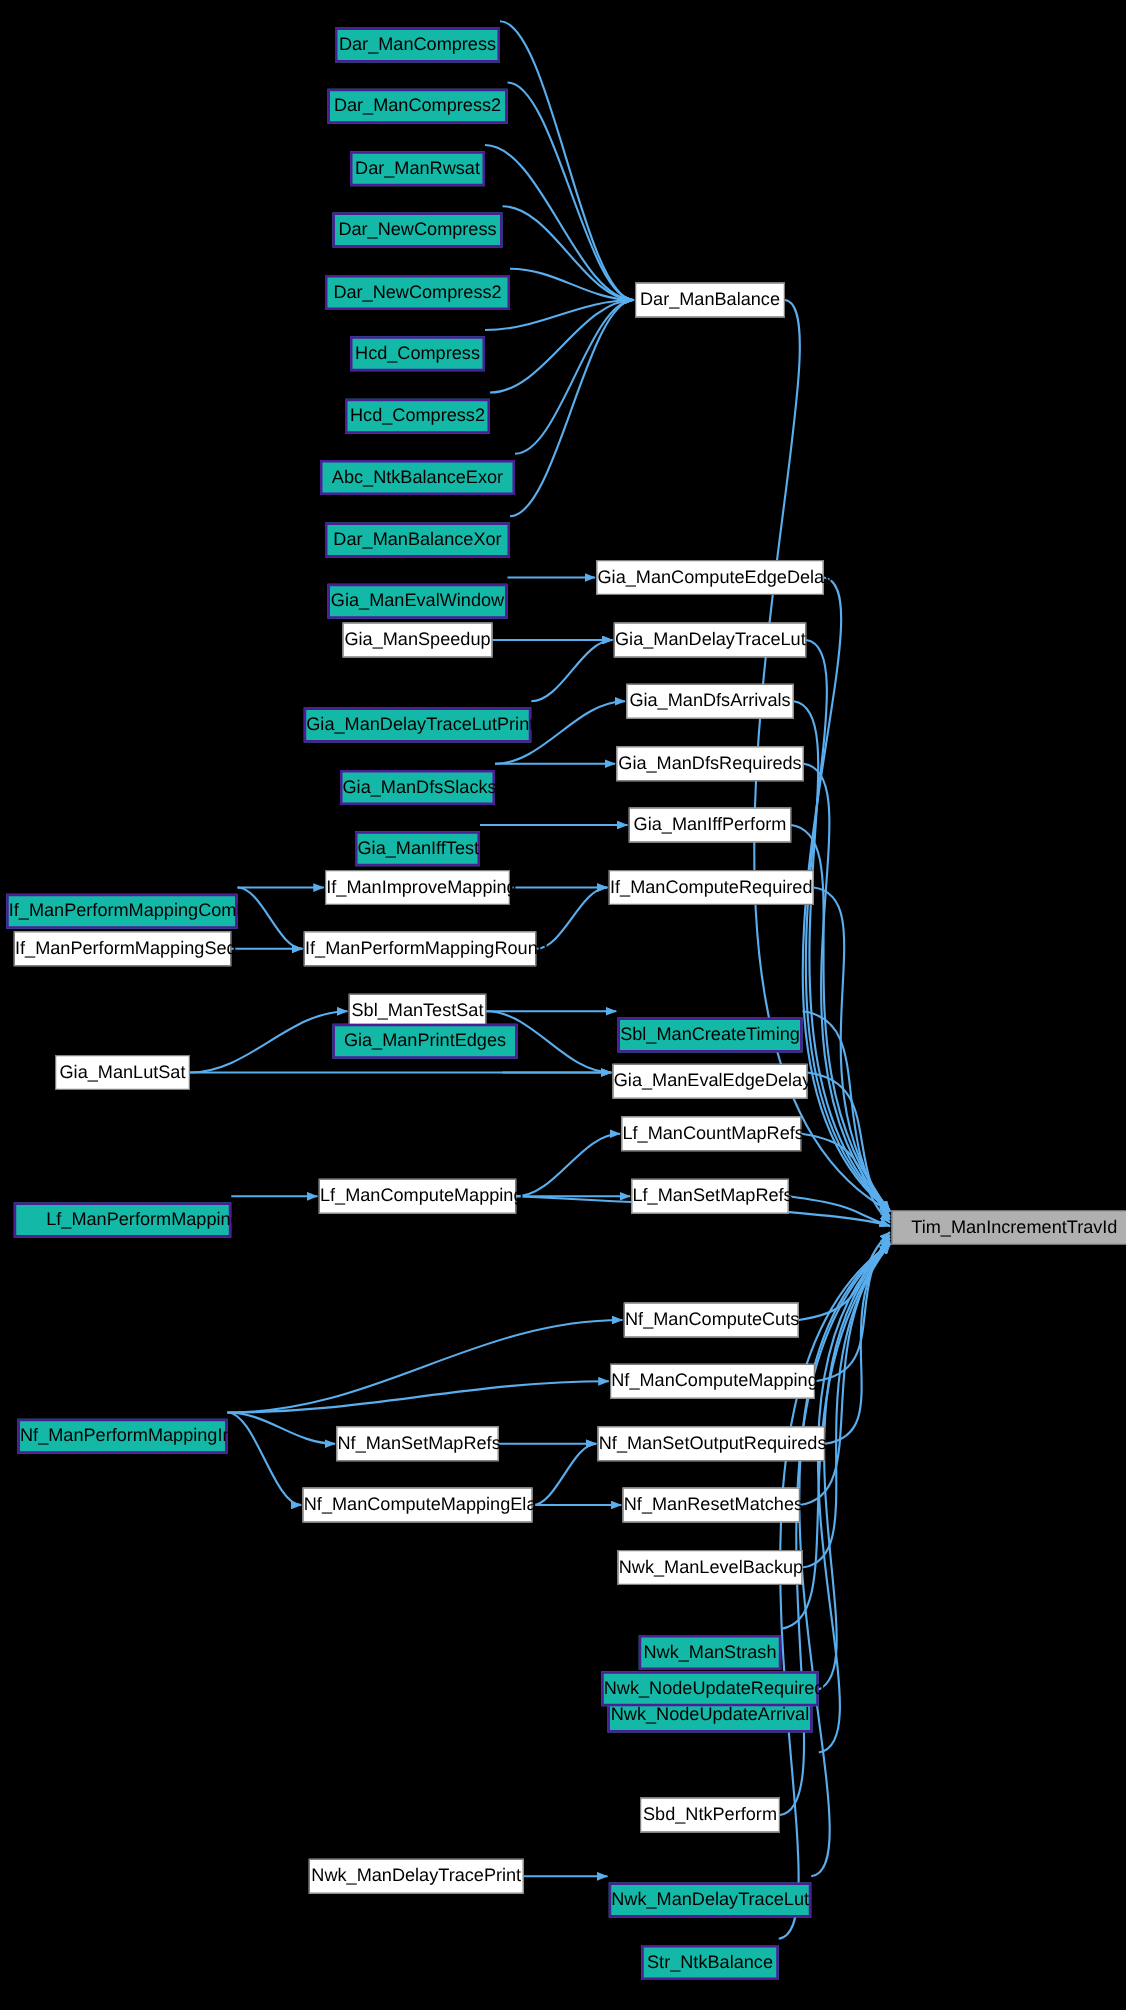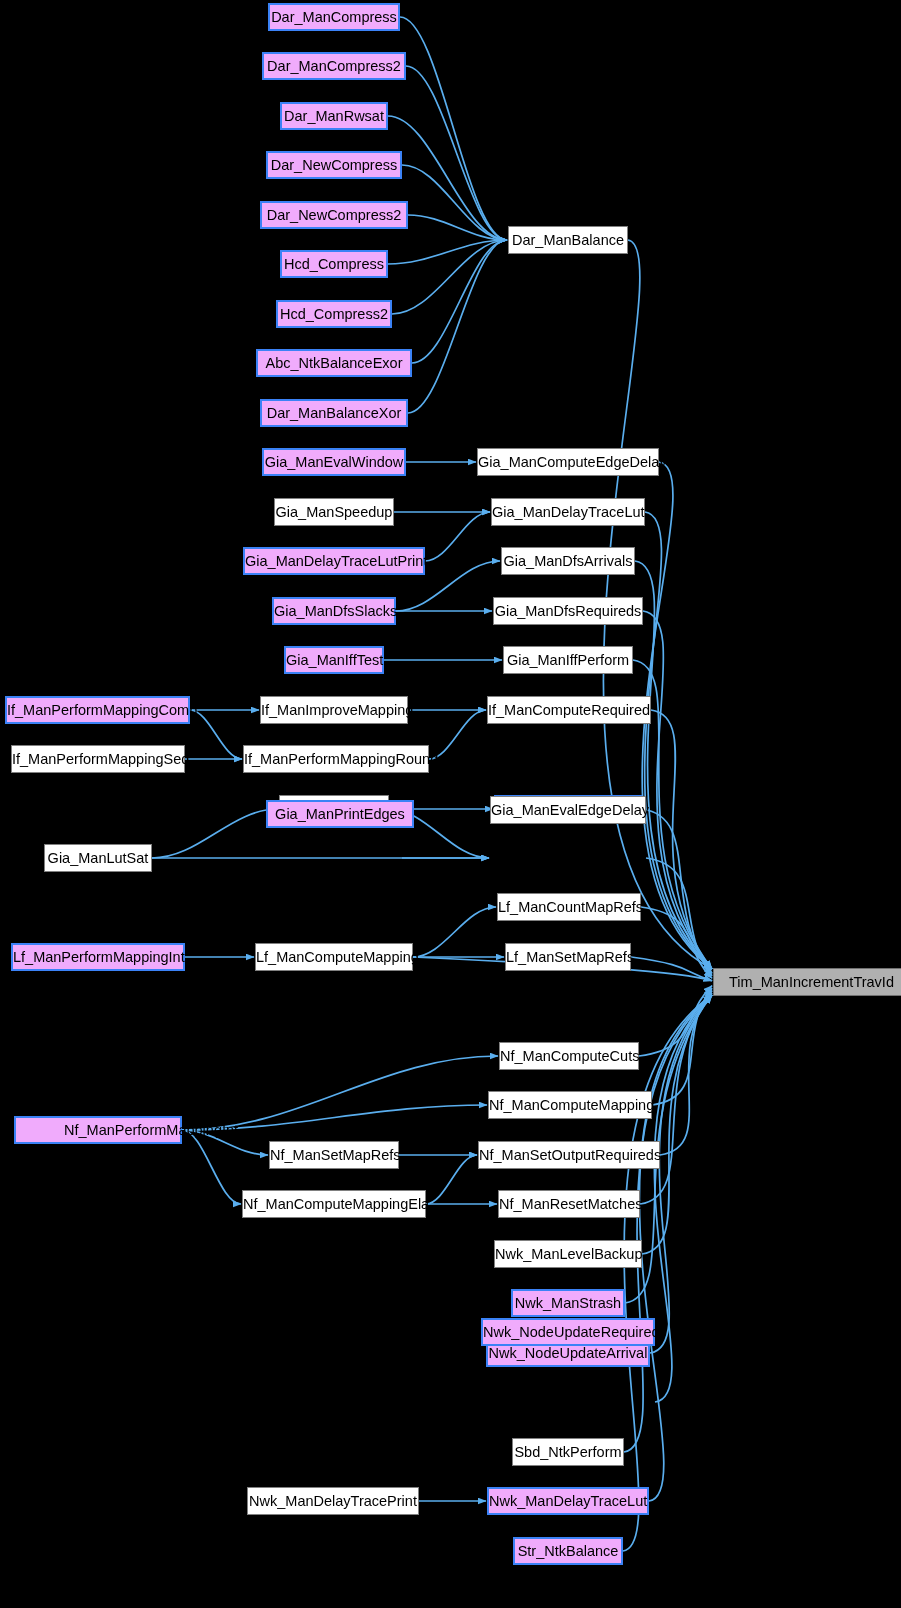--- a/index.html
+++ b/index.html
@@ -2,21 +2,21 @@
 <html><head>
 <meta charset="utf-8">
 <style>
   html,body{margin:0;padding:0;background:#000;}
   #canvas{position:relative;width:901px;height:1608px;background:#000;overflow:hidden;
           font-family:"Liberation Sans", sans-serif;}
   #edges{position:absolute;left:0;top:0;width:901px;height:1608px;}
   .node{position:absolute;box-sizing:border-box;height:28px;line-height:26px;
         text-align:center;font-size:14.5px;color:#000;white-space:nowrap;
         border:1px solid #808080;background:#ffffff;}
-  .node.red{border:2px solid #3b82f6;background:#f0abfc;line-height:24px;}
+  .node.red{border:2px solid #4c1d95;background:#14b8a6;line-height:24px;margin-top:19px;}
   .node.gray{background:#b0b0b0;border:1px solid #707070;}
   .node span{display:block;pointer-events:none;}
 </style>
 </head>
 <body>
 
 <div id="canvas">
   <svg id="edges" xmlns="http://www.w3.org/2000/svg">
     <defs>
       <marker id="ah" markerWidth="9" markerHeight="7" refX="8.4" refY="3.5" orient="auto" markerUnits="userSpaceOnUse">
@@ -142,27 +142,27 @@
       </div>
       <div class="node" style="left: 279px; top: 795px; width: 110px;">
         <span>Sbl_ManTestSat</span>
       </div>
       <div class="node" style="left: 44px; top: 844px; width: 108px;">
         <span>Gia_ManLutSat</span>
       </div>
       <div class="node red" style="left: 266px; top: 800px; width: 148px;">
         <span>Gia_ManPrintEdges</span>
       </div>
-      <div class="node red" style="left: 11px; top: 943px; width: 174px;">
+      <div class="node red" style="left: 11px; top: 943px; width: 174px; padding-left: 24px;">
         <span>Lf_ManPerformMappingInt</span>
       </div>
       <div class="node" style="left: 255px; top: 943px; width: 158px;">
         <span>Lf_ManComputeMapping</span>
       </div>
-      <div class="node red" style="left: 14px; top: 1116px; width: 168px; padding-left: 48px;">
+      <div class="node red" style="left: 14px; top: 1116px; width: 168px;">
         <span>Nf_ManPerformMappingInt</span>
       </div>
       <div class="node" style="left: 269px; top: 1141px; width: 130px;">
         <span>Nf_ManSetMapRefs</span>
       </div>
       <div class="node" style="left: 242px; top: 1190px; width: 184px;">
         <span>Nf_ManComputeMappingEla</span>
       </div>
       <div class="node" style="left: 247px; top: 1487px; width: 172px;">
         <span>Nwk_ManDelayTracePrint</span>
@@ -184,21 +184,21 @@
       </div>
       <div class="node" style="left: 503px; top: 646px; width: 130px;">
         <span>Gia_ManIffPerform</span>
       </div>
       <div class="node" style="left: 487px; top: 696px; width: 164px;">
         <span>If_ManComputeRequired</span>
       </div>
       <div class="node red" style="left: 494px; top: 795px; width: 148px;">
         <span>Sbl_ManCreateTiming</span>
       </div>
-      <div class="node" style="left: 490px; top: 796px; width: 156px;">
+      <div class="node" style="left: 490px; top: 851px; width: 156px;">
         <span>Gia_ManEvalEdgeDelay</span>
       </div>
       <div class="node" style="left: 497px; top: 893px; width: 144px;">
         <span>Lf_ManCountMapRefs</span>
       </div>
       <div class="node" style="left: 505px; top: 943px; width: 126px;">
         <span>Lf_ManSetMapRefs</span>
       </div>
       <div class="node" style="left: 499px; top: 1042px; width: 140px;">
         <span>Nf_ManComputeCuts</span>

